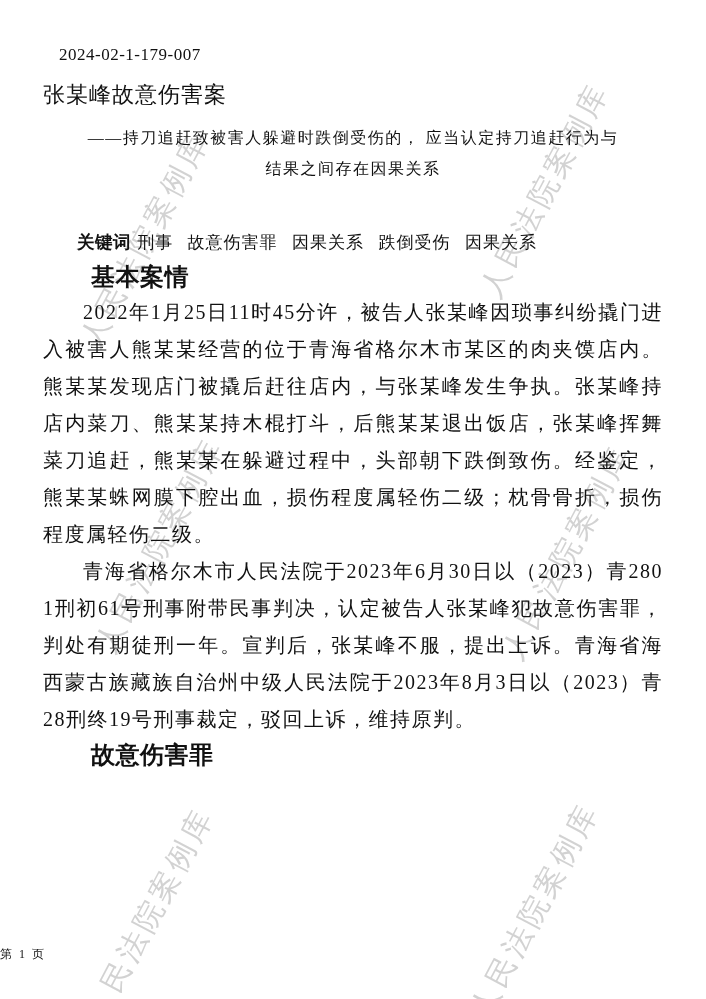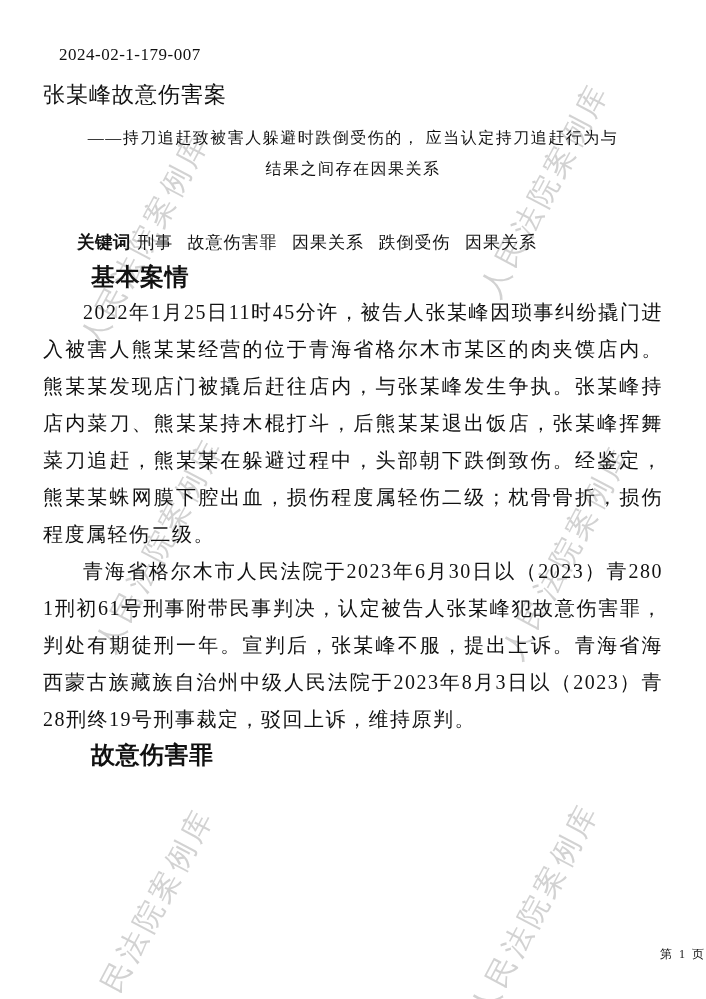--- a/index.html
+++ b/index.html
@@ -92,21 +92,21 @@
     text-align: justify;
     text-indent: 2em;
     letter-spacing: 1.5px;
     word-break: break-all;
   }
   .footer {
     position: absolute;
     left: 0;
     right: 0;
     top: 946px;
-    text-align: right;
+    text-align: left;
     font-size: 12px;
     letter-spacing: 2px;
     z-index: 1;
   }
 </style>
 </head>
 <body>
 
 <div class="page">
 

